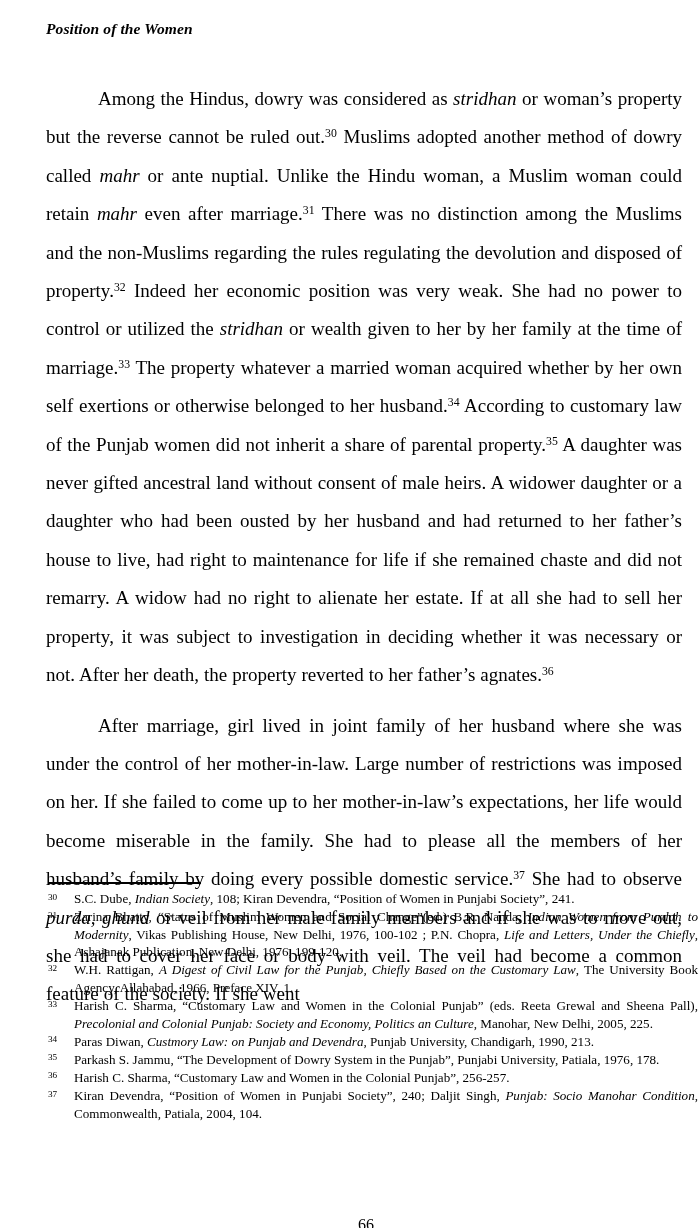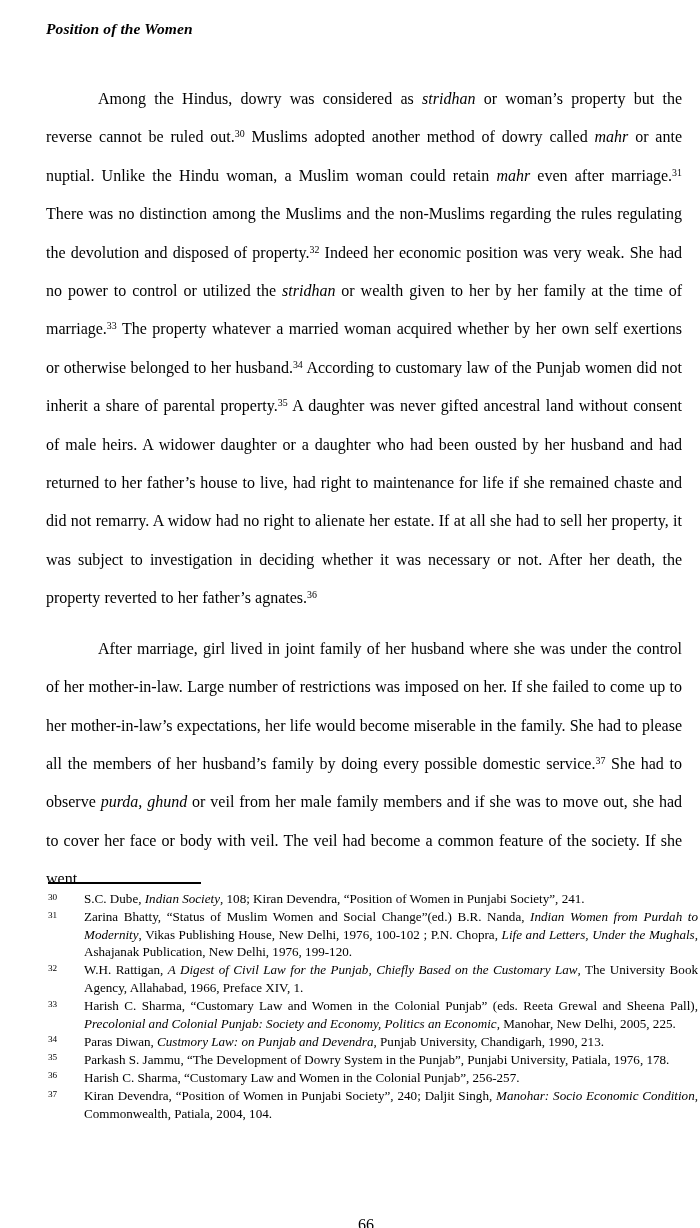--- a/index.html
+++ b/index.html
@@ -38,21 +38,21 @@
   .body-block {
     position: absolute;
     left: 30px;
     top: 80px;
     width: 652px;
   }
   .para {
     margin: 0 16px 12px 0;
     text-align: justify;
     text-justify: inter-word;
-    font-size: 16px;
+    font-size: 19px;
     line-height: 38.4px;
     text-indent: 52px;
     word-spacing: 0.2px;
   }
   .para:last-child { margin-bottom: 0; }
   .para i { font-style: italic; }
   sup {
     font-size: 0.62em;
     vertical-align: 0.52em;
     line-height: 0;
@@ -82,21 +82,21 @@
     text-justify: inter-word;
   }
   .footnote .fn-num {
     position: absolute;
     left: 2px;
     top: -0.5px;
     font-size: 9.2px;
     line-height: 14px;
     width: 18px;
   }
-  .footnote .fn-text { display: block; margin-left: 10px; }
+  .footnote .fn-text { display: block; }
   .footnote i { font-style: italic; }
   
   .page-number {
     position: absolute;
     left: 0;
     top: 1216px;
     width: 700px;
     text-align: center;
     font-size: 16px;
     line-height: 18px;
@@ -116,43 +116,43 @@
 
   <div class="footnote-rule"></div>
 
   <div class="footnotes">
     <div class="footnote">
       <span class="fn-num">30</span>
       <span class="fn-text">S.C. Dube, <i>Indian Society</i>, 108; Kiran Devendra, “Position of Women in Punjabi Society”, 241.</span>
     </div>
     <div class="footnote">
       <span class="fn-num">31</span>
-      <span class="fn-text">Zarina Bhatty, “Status of Muslim Women and Social Change”(ed.) B.R. Nanda, <i>Indian Women from Purdah to Modernity</i>, Vikas Publishing House, New Delhi, 1976, 100-102 ; P.N. Chopra, <i>Life and Letters, Under the Mughals</i>, Ashajanak Publication, New Delhi, 1976, 199-120.</span>
+      <span class="fn-text">Zarina Bhatty, “Status of Muslim Women and Social Change”(ed.) B.R. Nanda, <i>Indian Women from Purdah to Modernity</i>, Vikas Publishing House, New Delhi, 1976, 100-102 ; P.N. Chopra, <i>Life and Letters, Under the Chiefly</i>, Ashajanak Publication, New Delhi, 1976, 199-120.</span>
     </div>
     <div class="footnote">
       <span class="fn-num">32</span>
       <span class="fn-text">W.H. Rattigan, <i>A Digest of Civil Law for the Punjab, Chiefly Based on the Customary Law</i>, The University Book Agency, Allahabad, 1966, Preface XIV, 1.</span>
     </div>
     <div class="footnote">
       <span class="fn-num">33</span>
-      <span class="fn-text">Harish C. Sharma, “Customary Law and Women in the Colonial Punjab” (eds. Reeta Grewal and Sheena Pall), <i>Precolonial and Colonial Punjab: Society and Economy, Politics an Economic</i>, Manohar, New Delhi, 2005, 225.</span>
+      <span class="fn-text">Harish C. Sharma, “Customary Law and Women in the Colonial Punjab” (eds. Reeta Grewal and Sheena Pall), <i>Precolonial and Colonial Punjab: Society and Economy, Politics an Culture</i>, Manohar, New Delhi, 2005, 225.</span>
     </div>
     <div class="footnote">
       <span class="fn-num">34</span>
       <span class="fn-text">Paras Diwan, <i>Custmory Law: on Punjab and Devendra</i>, Punjab University, Chandigarh, 1990, 213.</span>
     </div>
     <div class="footnote">
       <span class="fn-num">35</span>
       <span class="fn-text">Parkash S. Jammu, “The Development of Dowry System in the Punjab”, Punjabi University, Patiala, 1976, 178.</span>
     </div>
     <div class="footnote">
       <span class="fn-num">36</span>
       <span class="fn-text">Harish C. Sharma, “Customary Law and Women in the Colonial Punjab”, 256-257.</span>
     </div>
     <div class="footnote">
       <span class="fn-num">37</span>
-      <span class="fn-text">Kiran Devendra, “Position of Women in Punjabi Society”, 240; Daljit Singh, <i>Manohar: Socio Economic Condition</i>, Commonwealth, Patiala, 2004, 104.</span>
+      <span class="fn-text">Kiran Devendra, “Position of Women in Punjabi Society”, 240; Daljit Singh, <i>Punjab: Socio Manohar Condition</i>, Commonwealth, Patiala, 2004, 104.</span>
     </div>
   </div>
 
   <div class="page-number">66</div>
 
 </div>
 
 </body></html>

